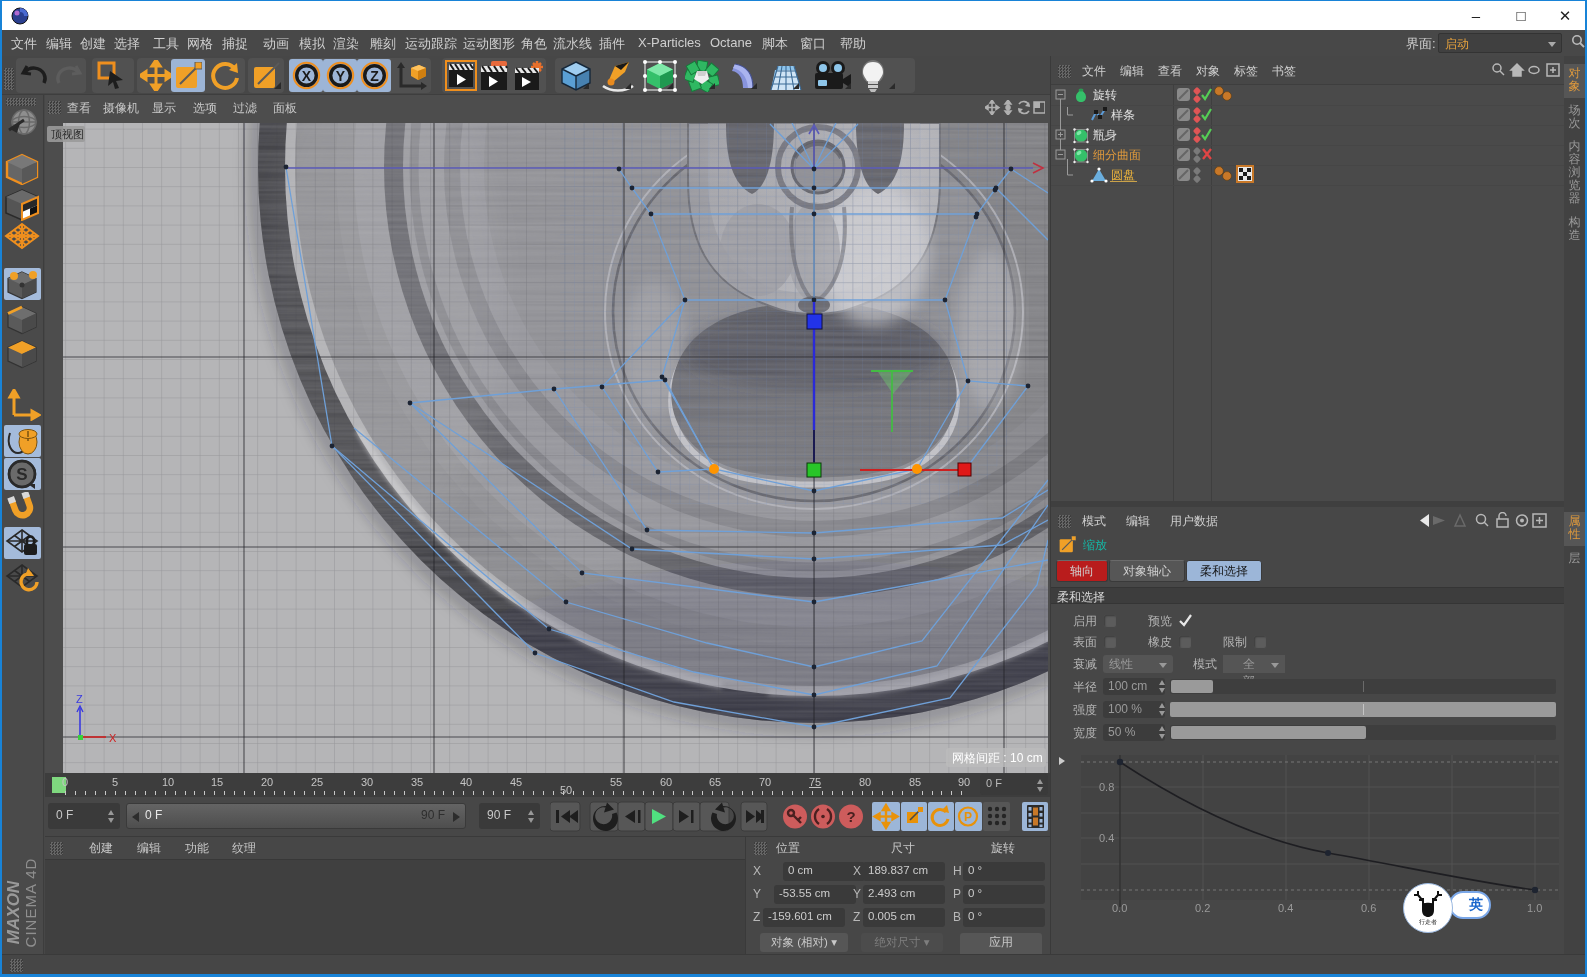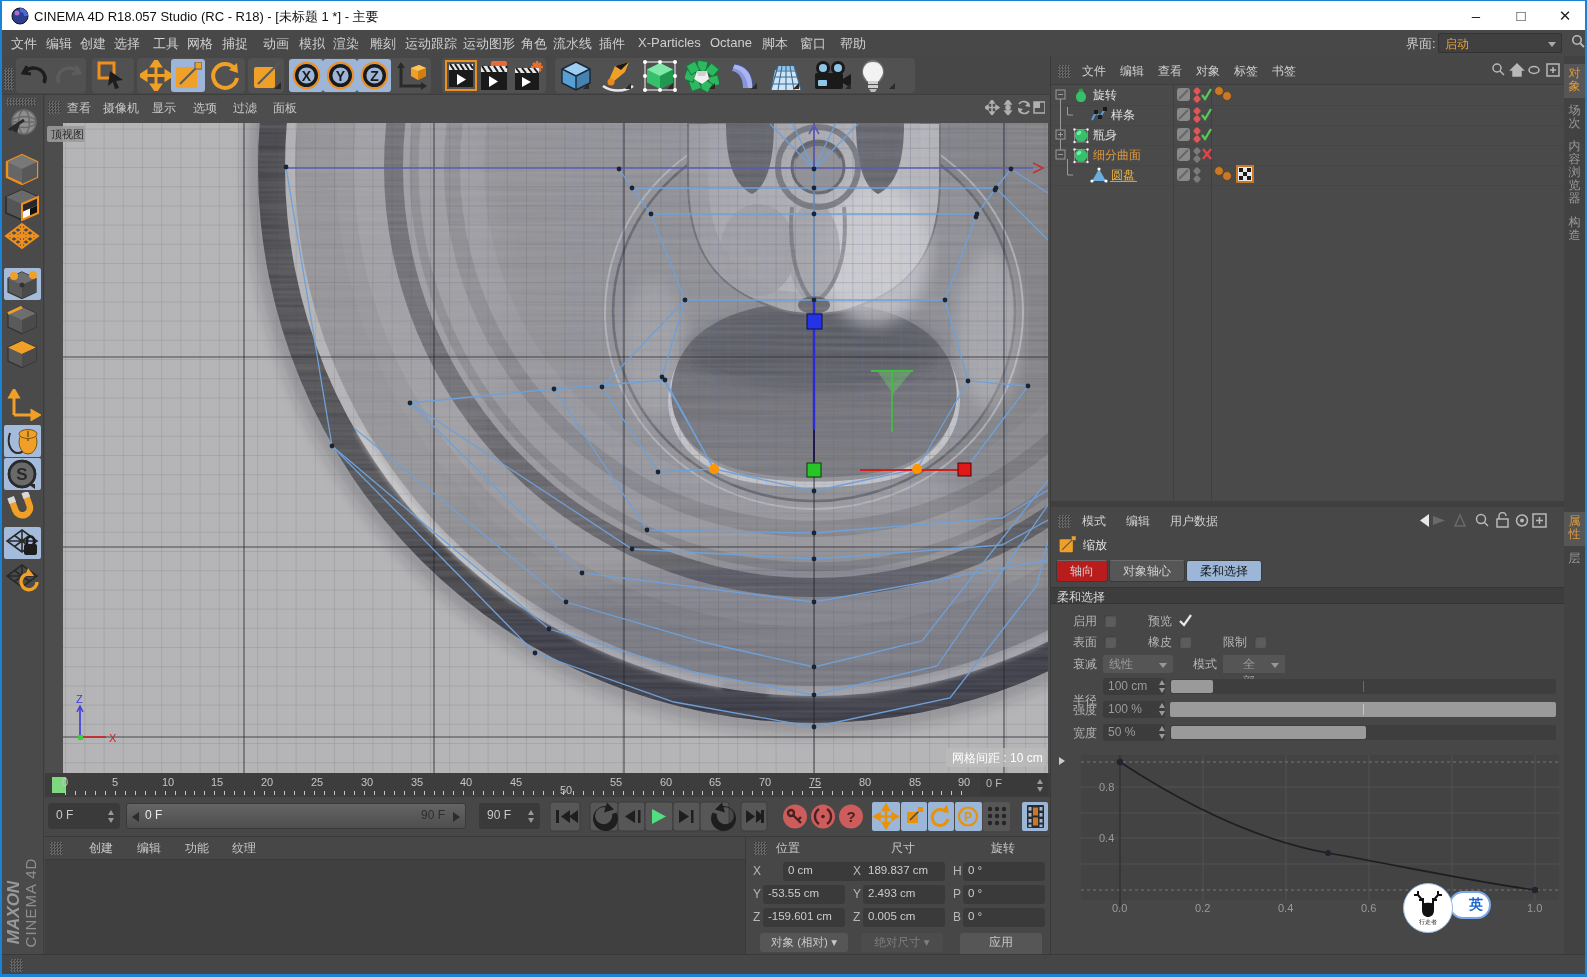--- a/index.html
+++ b/index.html
@@ -42,21 +42,20 @@
 </head>
 <body>
 <div id="app">
   <div id="titlebar" class="abs">
     <svg class="abs" style="left:9px;top:6px" width="18" height="18" viewBox="0 0 18 18">
         <circle cx="9" cy="9" r="8" fill="#2a3f8f"></circle>
         <circle cx="9" cy="9" r="8" fill="none" stroke="#111" stroke-width="1"></circle>
         <circle cx="6" cy="6" r="2.5" fill="#b06ad0"></circle>
         <path d="M9 1 A8 8 0 0 1 17 9 L13 9 A 4 4 0 0 0 9 5 Z" fill="#4a6ad0"></path>
       </svg>
-    <span class="ttext">CINEMA 4D R18.057 Studio (RC - R18) - [未标题 1 *] - 主要</span>
     <span class="winbtn" style="left:1467px;">–</span>
     <span class="winbtn" style="left:1512px;">□</span>
     <span class="winbtn" style="left:1556px;">✕</span>
   </div>
   <div id="menubar" class="abs">
     <span class="mi" style="left:9px">文件</span>
       <span class="mi" style="left:44px">编辑</span>
       <span class="mi" style="left:78px">创建</span>
       <span class="mi" style="left:112px">选择</span>
       <span class="mi" style="left:151px">工具</span>
@@ -778,21 +777,21 @@
       <div class="abs" style="left:0;top:22px;width:700px;height:96px;background:#404040;border-top:1px solid #383838;"></div>
     </div>
     <div class="abs" style="left:700px;top:0;width:305px;height:118px;border-top:1px solid #3a3a3a;border-left:1px solid #3a3a3a;">
       <div class="hdl" style="left:8px;top:5px;"></div>
       <span class="abs" style="left:30px;top:3px;">位置</span>
         <span class="abs" style="left:145px;top:3px;">尺寸</span>
         <span class="abs" style="left:245px;top:3px;">旋转</span>
       <span class="abs" style="left:7px;top:27px;color:#b8b8b8">X</span>
         <div class="cbox abs" style="left:17px;top:25px;margin-left:20px;">0 cm</div>
       <span class="abs" style="left:7px;top:50px;color:#b8b8b8">Y</span>
-        <div class="cbox abs" style="left:17px;top:48px;">-53.55 cm</div>
+        <div class="cbox abs" style="left:28px;top:48px;">-53.55 cm</div>
       <span class="abs" style="left:7px;top:73px;color:#b8b8b8">Z</span>
         <div class="cbox abs" style="left:17px;top:71px;">-159.601 cm</div>
       <span class="abs" style="left:107px;top:27px;color:#b8b8b8">X</span>
         <div class="cbox abs" style="left:117px;top:25px;">189.837 cm</div>
       <span class="abs" style="left:107px;top:50px;color:#b8b8b8">Y</span>
         <div class="cbox abs" style="left:117px;top:48px;">2.493 cm</div>
       <span class="abs" style="left:107px;top:73px;color:#b8b8b8">Z</span>
         <div class="cbox abs" style="left:117px;top:71px;">0.005 cm</div>
       <span class="abs" style="left:207px;top:27px;color:#b8b8b8">H</span>
         <div class="cbox abs" style="left:217px;top:25px;">0 °</div>
@@ -987,21 +986,21 @@
           <g stroke="#b8b8b8" stroke-width="1.5" fill="none">
             <rect x="114" y="2" width="13" height="13"></rect>
             <path d="M120.5 5 V12 M117 8.5 H124"></path>
           </g>
         </svg>
      <svg class="abs" style="left:8px;top:29px" width="17" height="17" viewBox="0 0 27 27">
           <rect x="1" y="5" width="21" height="21" rx="2" fill="#f0a027"></rect>
           <path d="M5 22 L22 5 L26 1" fill="none" stroke="#5a5a5a" stroke-width="2"></path>
           <rect x="20" y="0" width="7" height="7" fill="#f0a027" stroke="#5a5a5a" stroke-width="1"></rect>
         </svg>
-     <span class="abs" style="left:32px;top:30px;color:#e5e5e5;">缩放</span>
+     <span class="abs" style="left:32px;top:30px;color:#14b8a6;">缩放</span>
      <div class="abs" style="left:5px;top:53px;width:52px;height:22px;background:#b91c1c;border:1px solid #3a3a3a;border-top-color:#6a6a6a;border-radius:3px;text-align:center;line-height:20px;">轴向</div>
      <div class="abs" style="left:58px;top:53px;width:76px;height:22px;background:#565656;border:1px solid #3a3a3a;border-top-color:#6a6a6a;border-radius:3px;text-align:center;line-height:20px;">对象轴心</div>
      <div class="abs" style="left:135px;top:53px;width:76px;height:22px;background:#9cb6d8;border:1px solid #3a3a3a;border-radius:3px;text-align:center;line-height:20px;color:#141414;">柔和选择</div>
      <div class="abs" style="left:0px;top:80px;width:513px;height:17px;background:#3d3d3d;border-top:1px solid #353535;border-bottom:1px solid #353535;">
           <span style="position:absolute;left:6px;top:1px;color:#d8d8d8;">柔和选择</span>
         </div>
 
      <div class="abs" style="left:0;top:97px;width:513px;height:180px;color:#b4b4b4;">
        <span class="abs" style="left:22px;top:9px;">启用</span>
           <div class="abs" style="left:52px;top:10px;width:14px;height:14px;background:#5c5c5c;border:1px solid #474747;border-radius:3px;box-shadow:inset 1px 1px 2px #3a3a3a;"></div>
@@ -1016,21 +1015,21 @@
        <span class="abs" style="left:172px;top:30px;">限制</span>
           <div class="abs" style="left:202px;top:31px;width:14px;height:14px;background:#5c5c5c;border:1px solid #474747;border-radius:3px;box-shadow:inset 1px 1px 2px #3a3a3a;"></div>
        <span class="abs" style="left:22px;top:52px;">衰减</span>
           <div class="abs" style="left:52px;top:51px;width:70px;height:18px;background:#555;border-radius:3px;color:#9a9a9a;padding:1px 6px;">线性<svg style="position:absolute;right:5px;top:7px" width="9" height="7">
               <path d="M0 1 L8 1 L4 6 Z" fill="#999"></path>
             </svg></div>
        <span class="abs" style="left:142px;top:52px;">模式</span>
           <div class="abs" style="left:172px;top:51px;width:62px;height:18px;background:#555;border-radius:0;color:#9a9a9a;padding:1px 20px;">全部<svg style="position:absolute;right:5px;top:7px" width="9" height="7">
               <path d="M0 1 L8 1 L4 6 Z" fill="#999"></path>
             </svg></div>
-       <span class="abs" style="left:22px;top:88px;">半径</span>
+       <span class="abs" style="left:22px;top:75px;">半径</span>
           <div class="abs" style="left:52px;top:74px;width:62px;height:17px;background:#3c3c3c;border-radius:3px;color:#9a9a9a;padding:1px 5px;">100 cm</div>
           <svg class="abs" style="left:107px;top:76px" width="8" height="13">
             <path d="M4 0 L7 5 L1 5 Z M4 13 L7 8 L1 8 Z" fill="#999"></path>
           </svg>
        <div class="abs" style="left:119px;top:75px;width:386px;height:15px;background:#3e3e3e;border-radius:2px;">
             <div style="position:absolute;left:1px;top:1px;width:42px;height:13px;background:#9a9a9a;border-radius:2px;"></div>
             <div style="position:absolute;left:193px;top:2px;width:1px;height:11px;background:#6a6a6a;"></div>
           </div>
        <span class="abs" style="left:22px;top:98px;">强度</span>
           <div class="abs" style="left:52px;top:97px;width:62px;height:17px;background:#3c3c3c;border-radius:3px;color:#9a9a9a;padding:1px 5px;">100 %</div>

